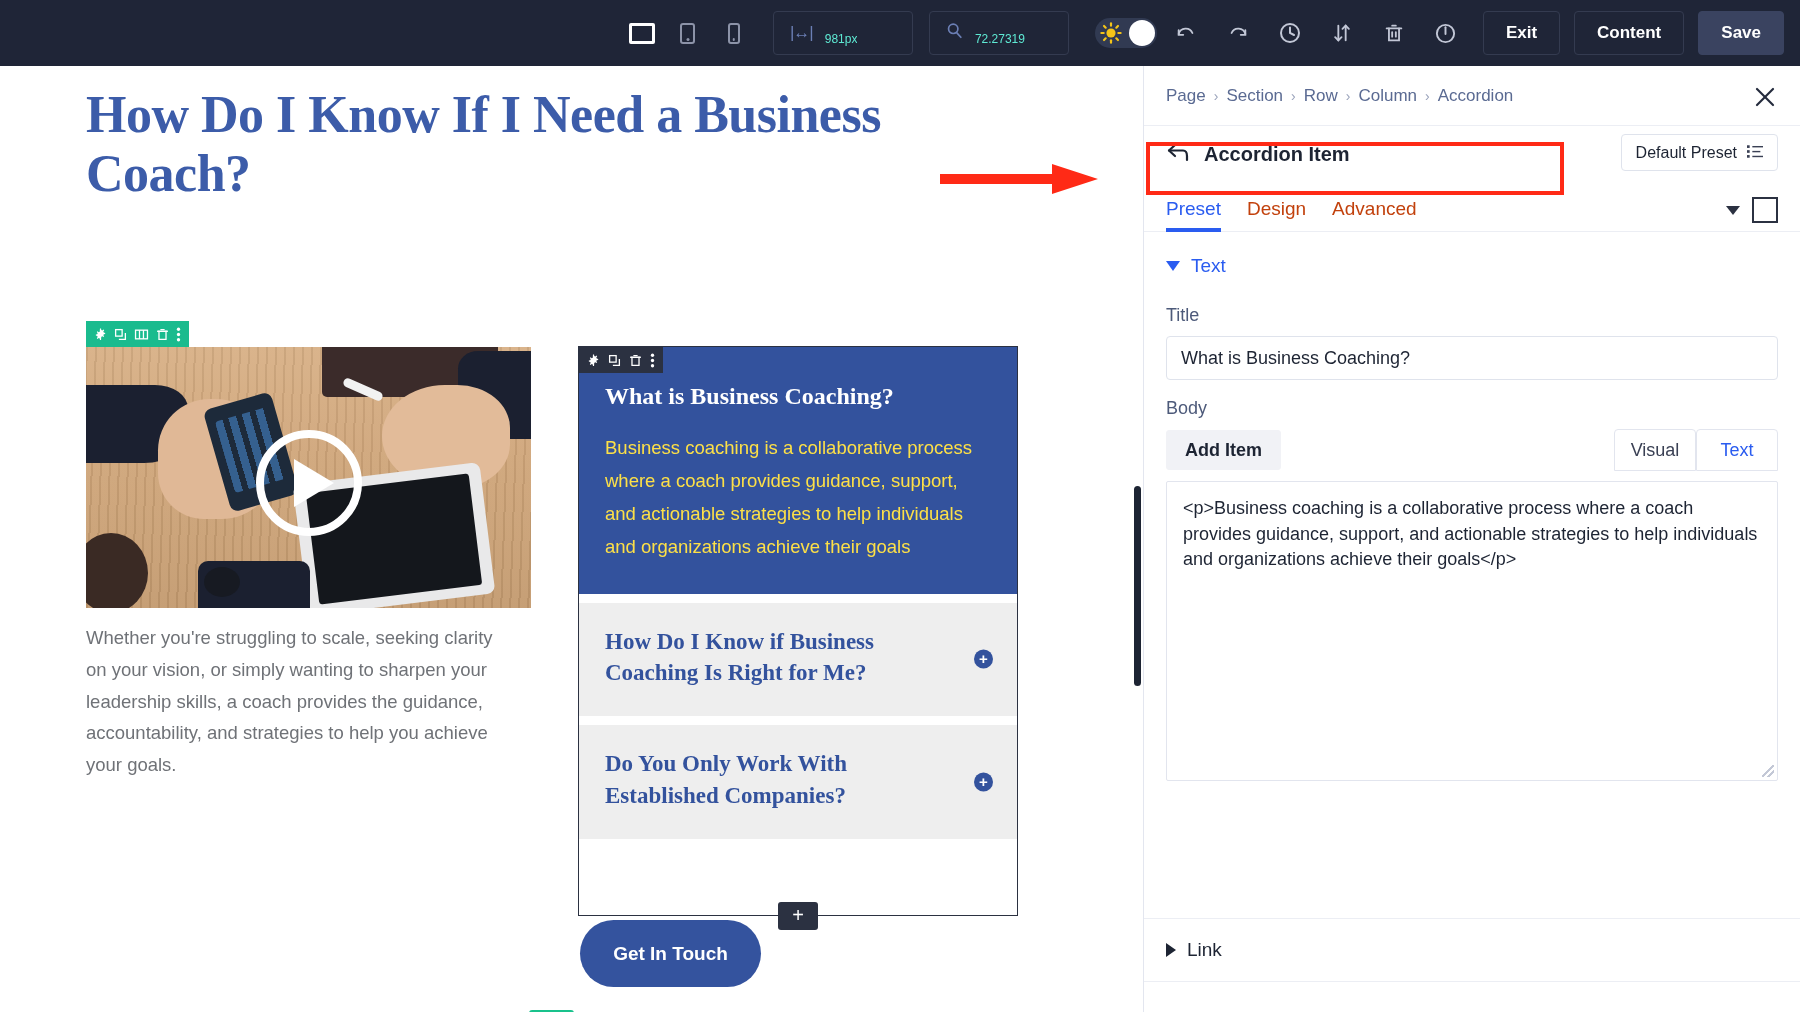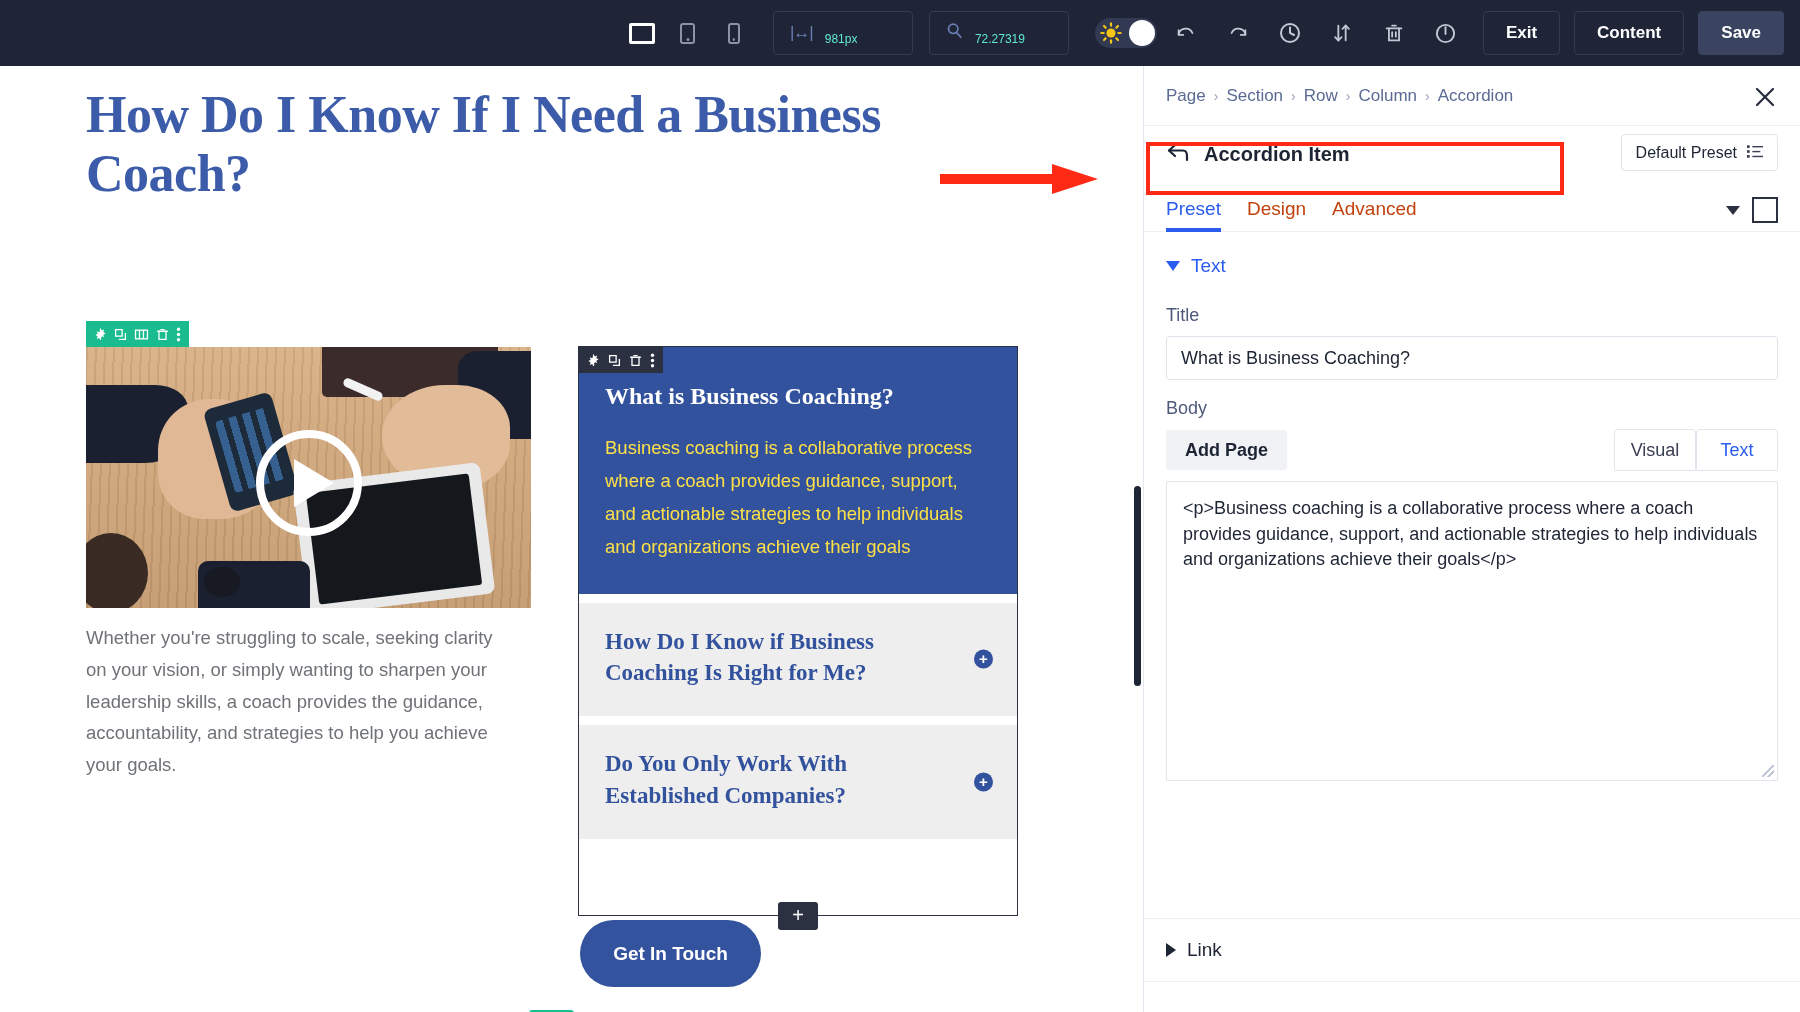--- a/index.html
+++ b/index.html
@@ -692,21 +692,21 @@
       <span class="tri-down"></span>
       <span class="section-label">Text</span>
     </div>
 
     <div class="field-label">Title</div>
     <div class="text-input">What is Business Coaching?</div>
 
     <div class="field-label">Body</div>
 
     <div id="editor-toolbar">
-      <div id="add-media-btn">Add Page</div>
+      <div id="add-media-btn">Add Item</div>
       <div id="editor-mode-tabs">
         <div class="mode-tab">Visual</div>
         <div class="mode-tab active">Text</div>
       </div>
     </div>
 
     <div id="code-textarea">
       <span>&lt;p&gt;Business coaching is a collaborative process where a coach provides guidance, support, and actionable strategies to help individuals and organizations achieve their goals&lt;/p&gt;</span>
       <span class="resize-grip"></span>
     </div>

